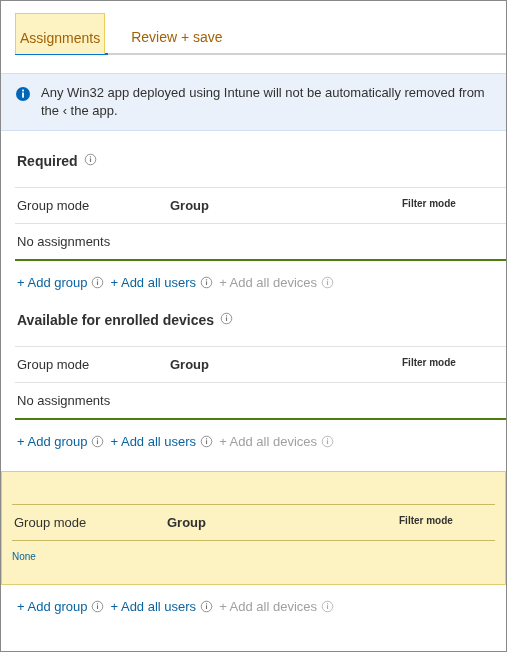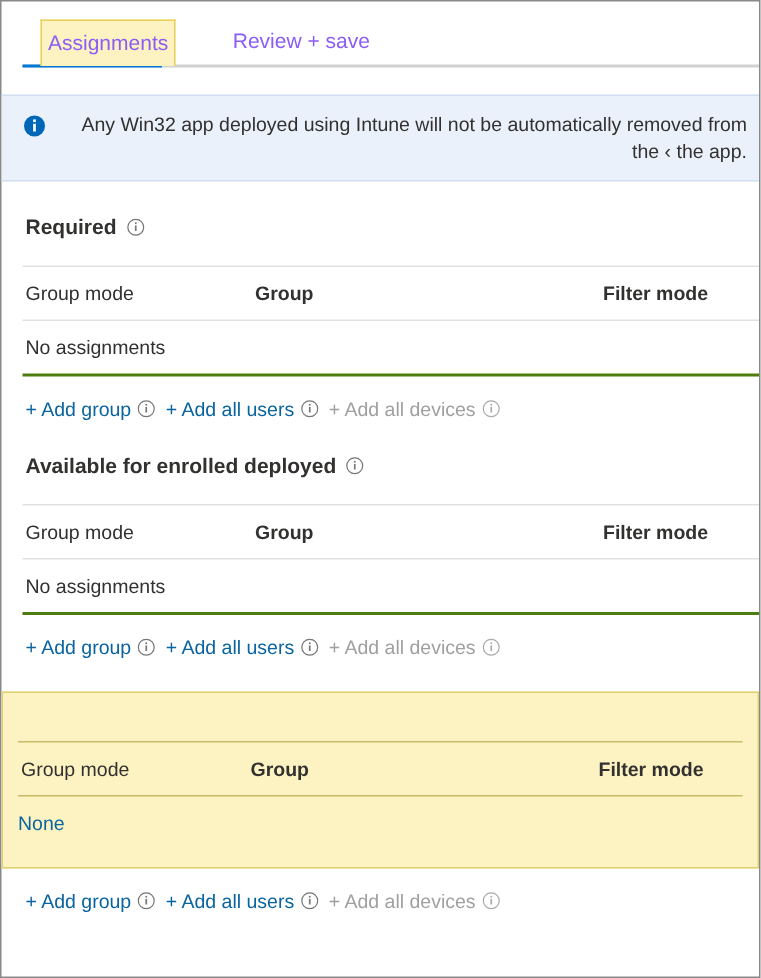--- a/index.html
+++ b/index.html
@@ -1,33 +1,33 @@
 <!DOCTYPE html>
 <html><head>
 <meta charset="utf-8">
 <style>
 * { box-sizing: border-box; margin: 0; padding: 0; }
 body { font-family: "Segoe UI", -apple-system, sans-serif; font-size: 13px; color: #323130; background: #fff; width: 507px; height: 652px; overflow: hidden; border: 1px solid #888; }
 .frame { padding: 10px 0 10px 14px; }
 .tabs { display: flex; gap: 22px; padding: 2px 0 0 0; }
-.tab { padding: 6px 4px 8px; font-size: 14px; cursor: pointer; color: #8b5cf6; margin-left: 12px; }
+.tab { padding: 16px 4px 8px; font-size: 14px; cursor: pointer; color: #a16207; }
 .tab.active { background: #fdf3c2; border: 1px solid #e7d15a; border-bottom: none; }
 .tab-underline { height: 2px; background: #d1d1d1; width: 100%; margin-top: -1px; }
 .tab-underline .ind { height: 2px; background: #0078d4; width: 93px; margin-left: 0; }
-.notice { display: flex; align-items: flex-start; gap: 10px; background: #ebf1fa; border: 1px solid #d0e0f0; border-left: none; border-right: none; margin-top: 18px; padding: 10px 8px 10px 14px; margin-left: -14px; text-align: right; }
+.notice { display: flex; align-items: flex-start; gap: 10px; background: #ebf1fa; border: 1px solid #d0e0f0; border-left: none; border-right: none; margin-top: 18px; padding: 10px 8px 10px 14px; margin-left: -14px; }
 .notice .ico { width: 16px; height: 16px; flex: 0 0 16px; margin-top: 2px; }
 .notice .txt { font-size: 13px; color: #323130; line-height: 1.4; }
 .section { margin-top: 22px; }
-.section-title { font-weight: 700; font-size: 14px; display: flex; align-items: center; gap: 6px; padding-left: 2px; }
+.section-title { font-weight: 700; font-size: 14px; display: flex; align-items: flex-start; gap: 6px; padding-left: 2px; }
 .info-sm { width: 13px; height: 13px; display: inline-flex; align-items: center; justify-content: center; }
 .info-sm svg { width: 13px; height: 13px; }
 .table-head { display: flex; border-top: 1px solid #e1e1e1; border-bottom: 1px solid #e1e1e1; margin-top: 18px; padding: 10px 0; }
 .col-gm { width: 155px; font-weight: 400; font-size: 13px; padding-left: 2px; }
 .col-grp { width: 232px; font-weight: 600; font-size: 13px; }
-.col-fm { flex: 1; font-weight: 600; font-size: 13px; }
+.col-fm { flex: 1; font-weight: 600; font-size: 10px; }
 .table-row { display: flex; padding: 10px 0; border-bottom: 1px solid #e1e1e1; }
 .table-row .col-gm, .table-row .col-grp, .table-row .col-fm { font-weight: 400; }
 .no-assign { padding: 10px 0 10px 2px; border-bottom: 2px solid #4d7c0f; color: #323130; }
 .add-links { display: flex; align-items: center; padding: 14px 0 0 2px; font-size: 13px; }
 .link { color: #0a64a0; cursor: pointer; }
 .link-disabled { color: #a0a0a0; cursor: default; }
 .sep-info { display: inline-flex; align-items: center; margin: 0 6px 0 4px; }
 .sep-info svg { width: 13px; height: 13px; }
 .highlight-block { background: #fdf3c2; border: 1px solid #e0cf6e; padding: 14px 10px 12px 10px; margin-left: -14px; margin-top: 22px; }
 .highlight-block .section-title { font-size: 15px; }
@@ -101,21 +101,21 @@
             <circle cx="8" cy="8" r="6.5" fill="none" stroke="#aaa" stroke-width="1"></circle>
             <rect x="7.3" y="6.5" width="1.4" height="4.6" fill="#aaa"></rect>
             <rect x="7.3" y="4" width="1.4" height="1.4" fill="#aaa"></rect>
           </svg>
         </span>
     </div>
   </div>
 
   <div class="section">
     <div class="section-title">
-      <span>Available for enrolled deployed</span>
+      <span>Available for enrolled devices</span>
       <span class="info-sm">
         <svg viewBox="0 0 16 16">
             <circle cx="8" cy="8" r="6.5" fill="none" stroke="#777" stroke-width="1"></circle>
             <rect x="7.3" y="6.5" width="1.4" height="4.6" fill="#777"></rect>
             <rect x="7.3" y="4" width="1.4" height="1.4" fill="#777"></rect>
           </svg>
       </span>
     </div>
     <div class="table-head">
       <div class="col-gm">Group mode</div>

